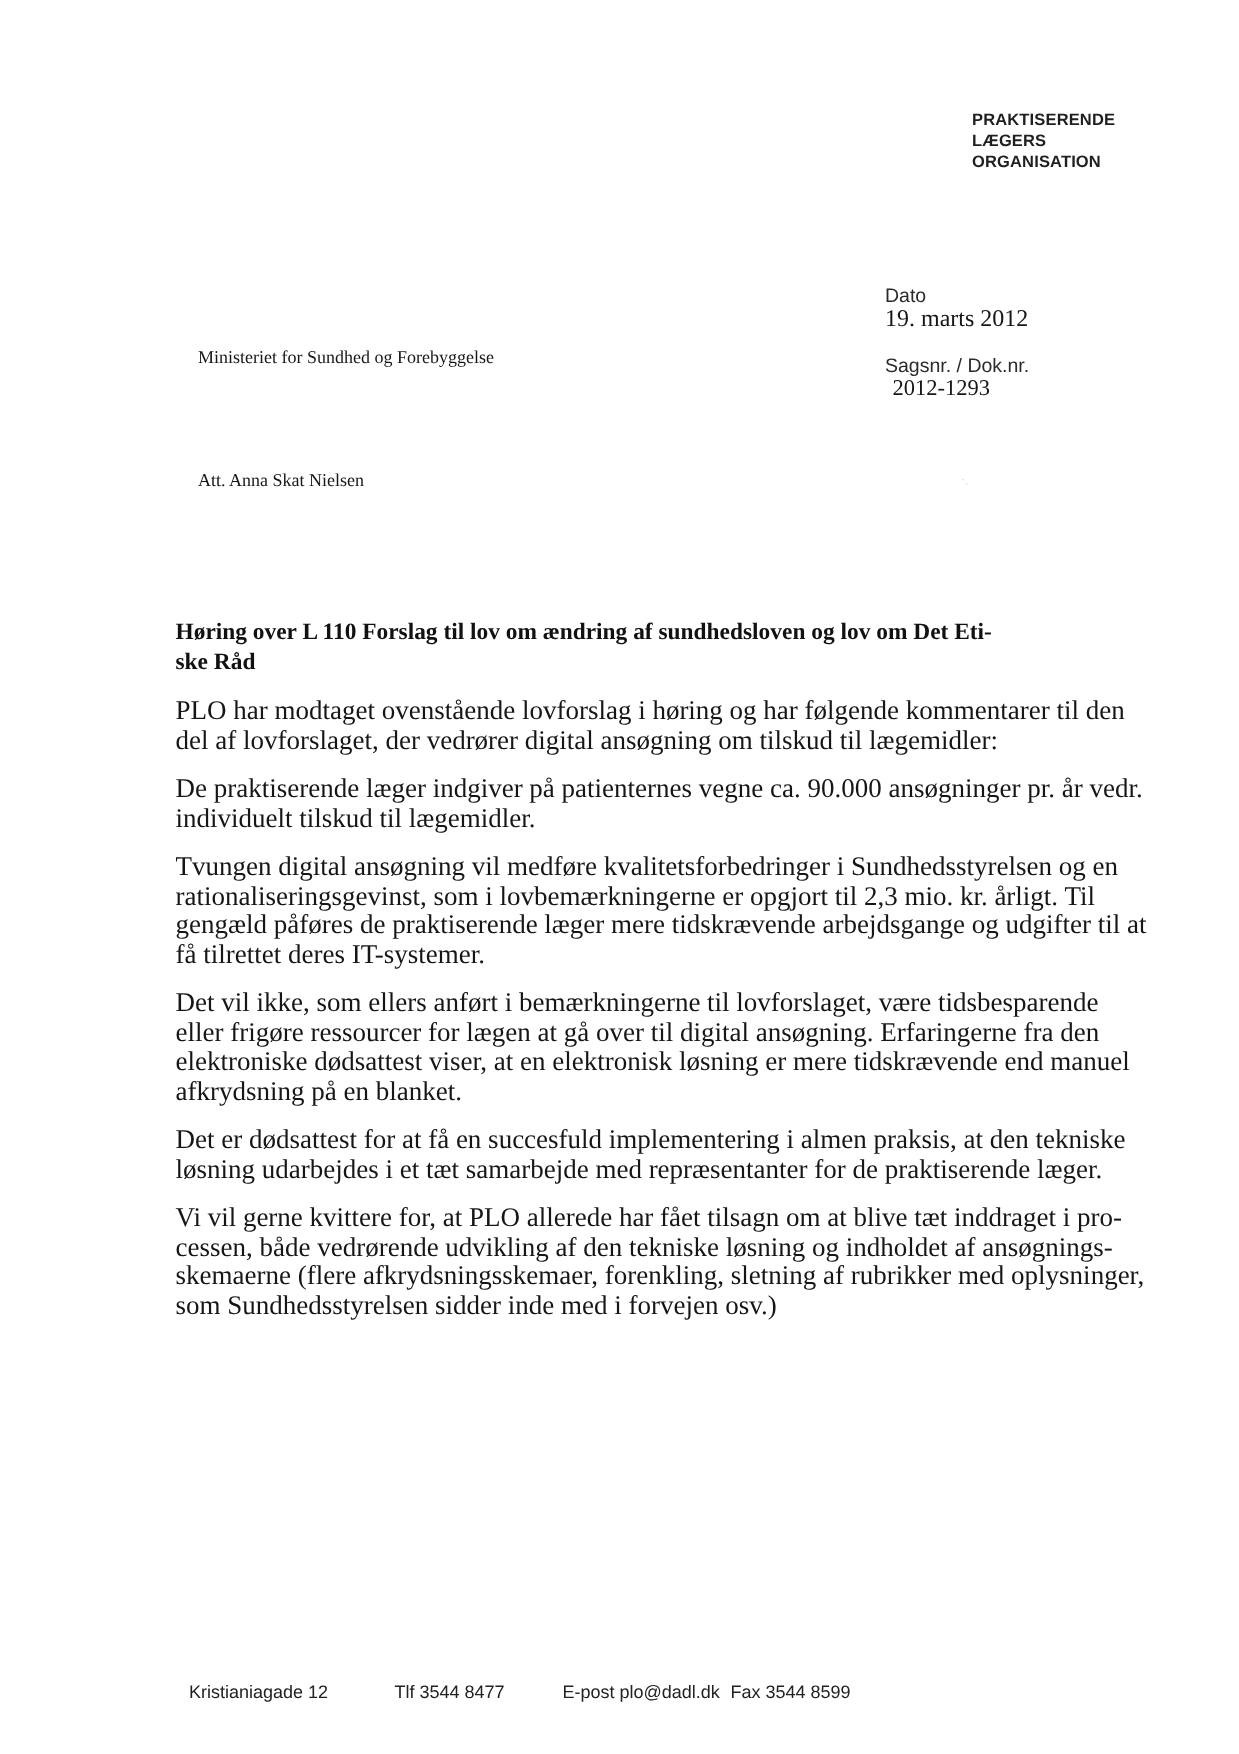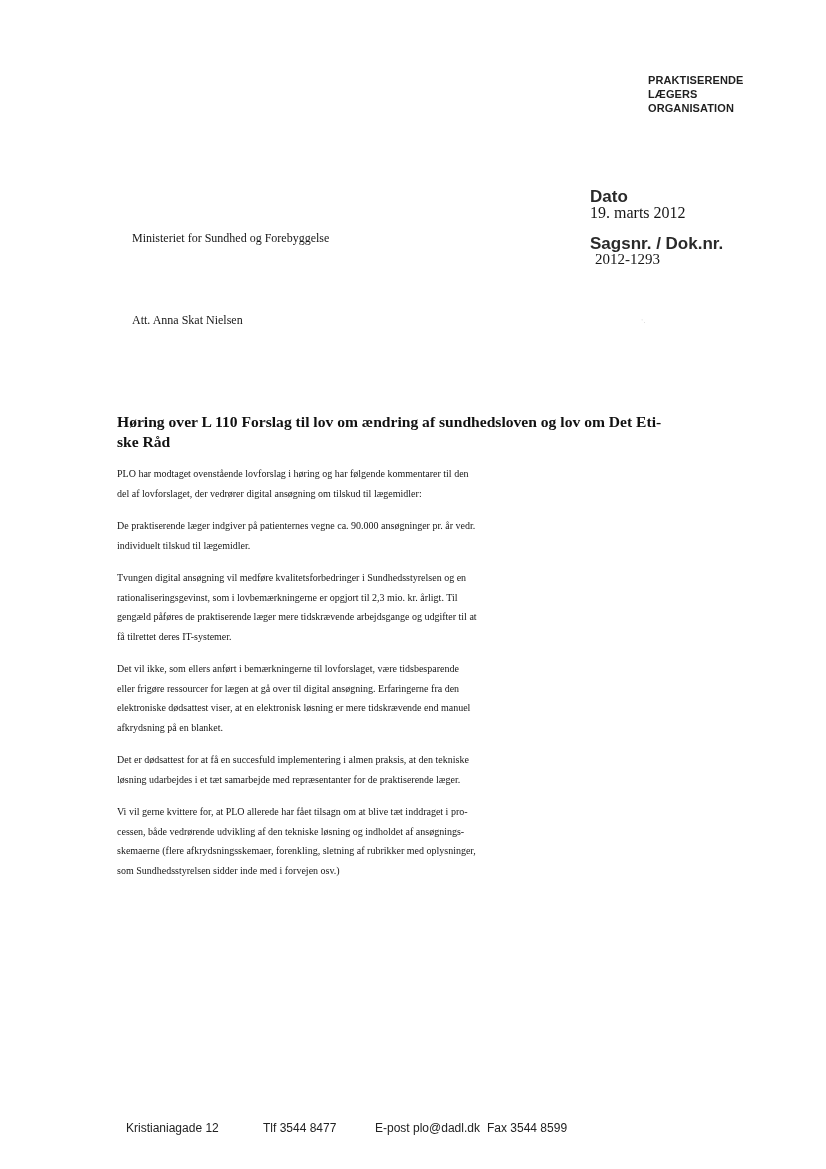--- a/index.html
+++ b/index.html
@@ -42,24 +42,23 @@
   .recipient .attention { margin-top: 22px; font-family: Liberation Serif, serif; }
 
   
   .meta {
     position: absolute;
     left: 590px;
     top: 190px;
   }
   .meta .label {
     font-family: "Liberation Sans", "DejaVu Sans", sans-serif;
-    font-size: 17px;
+    font-size: 13px;
     line-height: 13px;
     color: #2a2a2a;
-    font-weight: bold;
   }
   .meta .date-value {
     font-size: 16px;
     line-height: 19px;
     margin-bottom: 15px;
   }
   .meta .case-value {
     font-size: 15px;
     line-height: 18px;
     padding-left: 5px;
@@ -74,21 +73,21 @@
   }
   .subject {
     font-weight: bold;
     font-size: 15.6px;
     line-height: 20px;
     margin: 0 0 12px 0;
     white-space: pre;
     color: #111111;
   }
   .para {
-    font-size: 10px;
+    font-size: 18px;
     line-height: 19.5px;
     margin: 0 0 13px 0;
     white-space: pre;
   }
 
   
   .scan-artifact {
     position: absolute;
     left: 641px;
     top: 316px;

